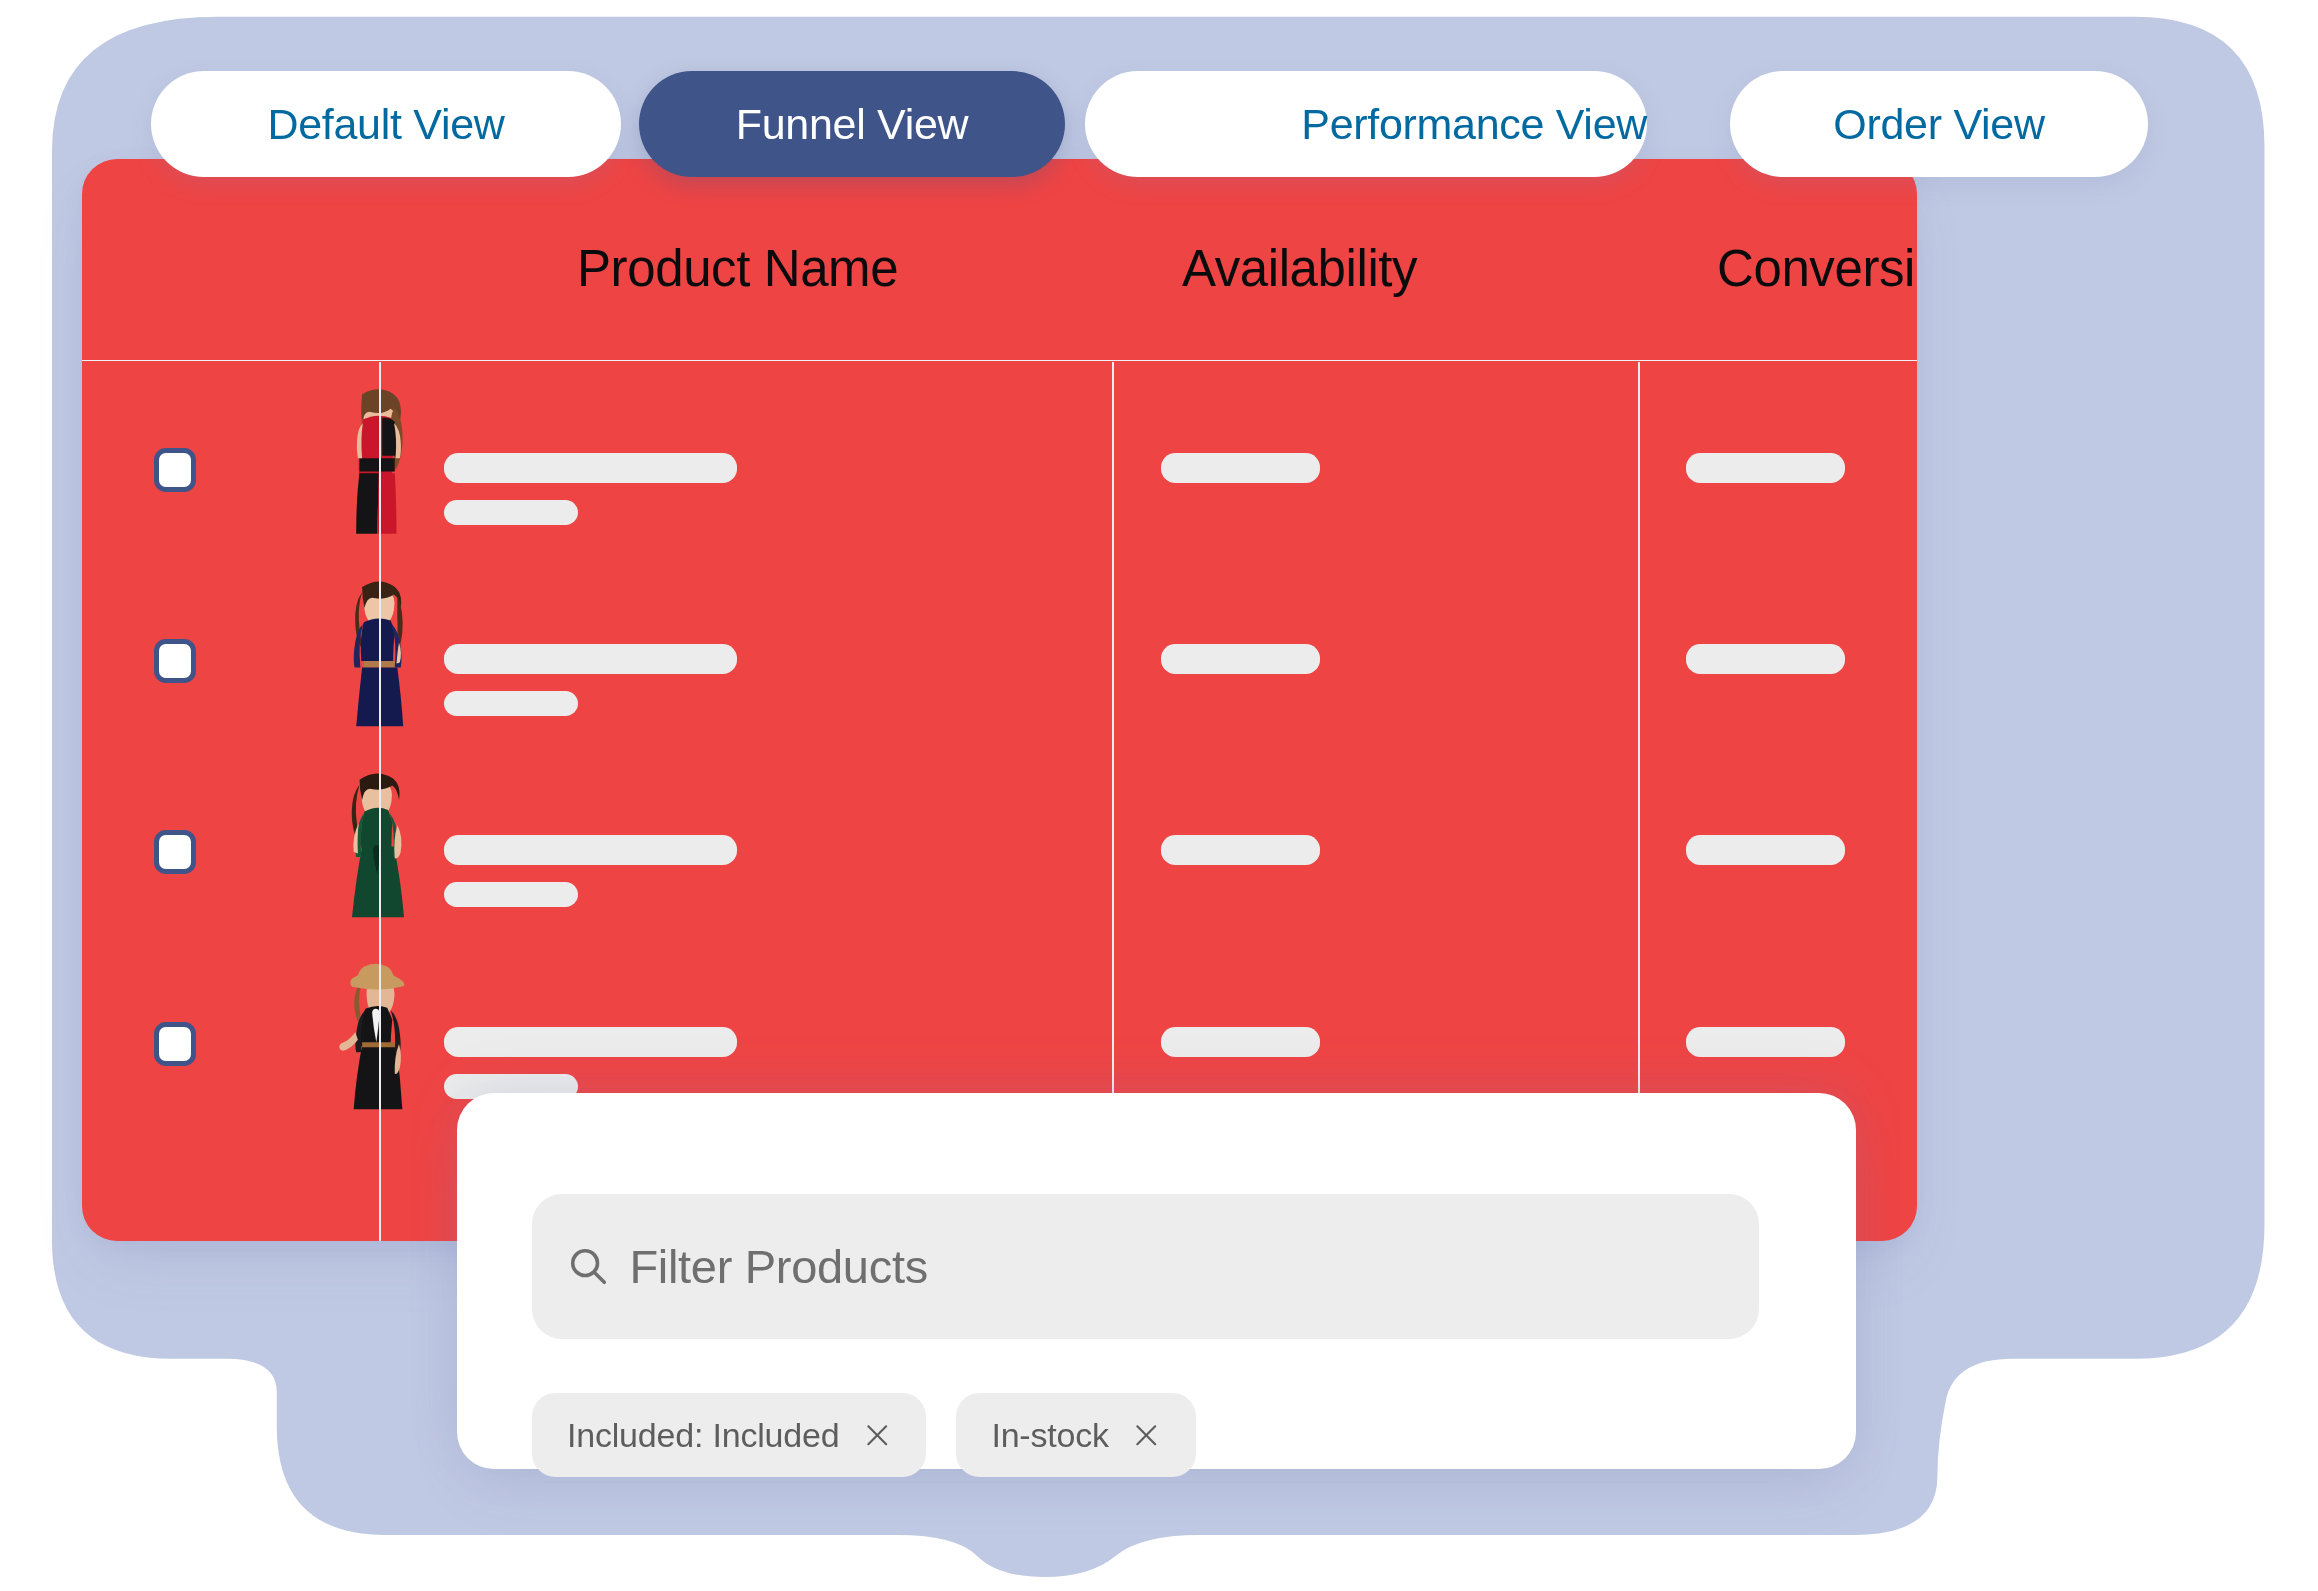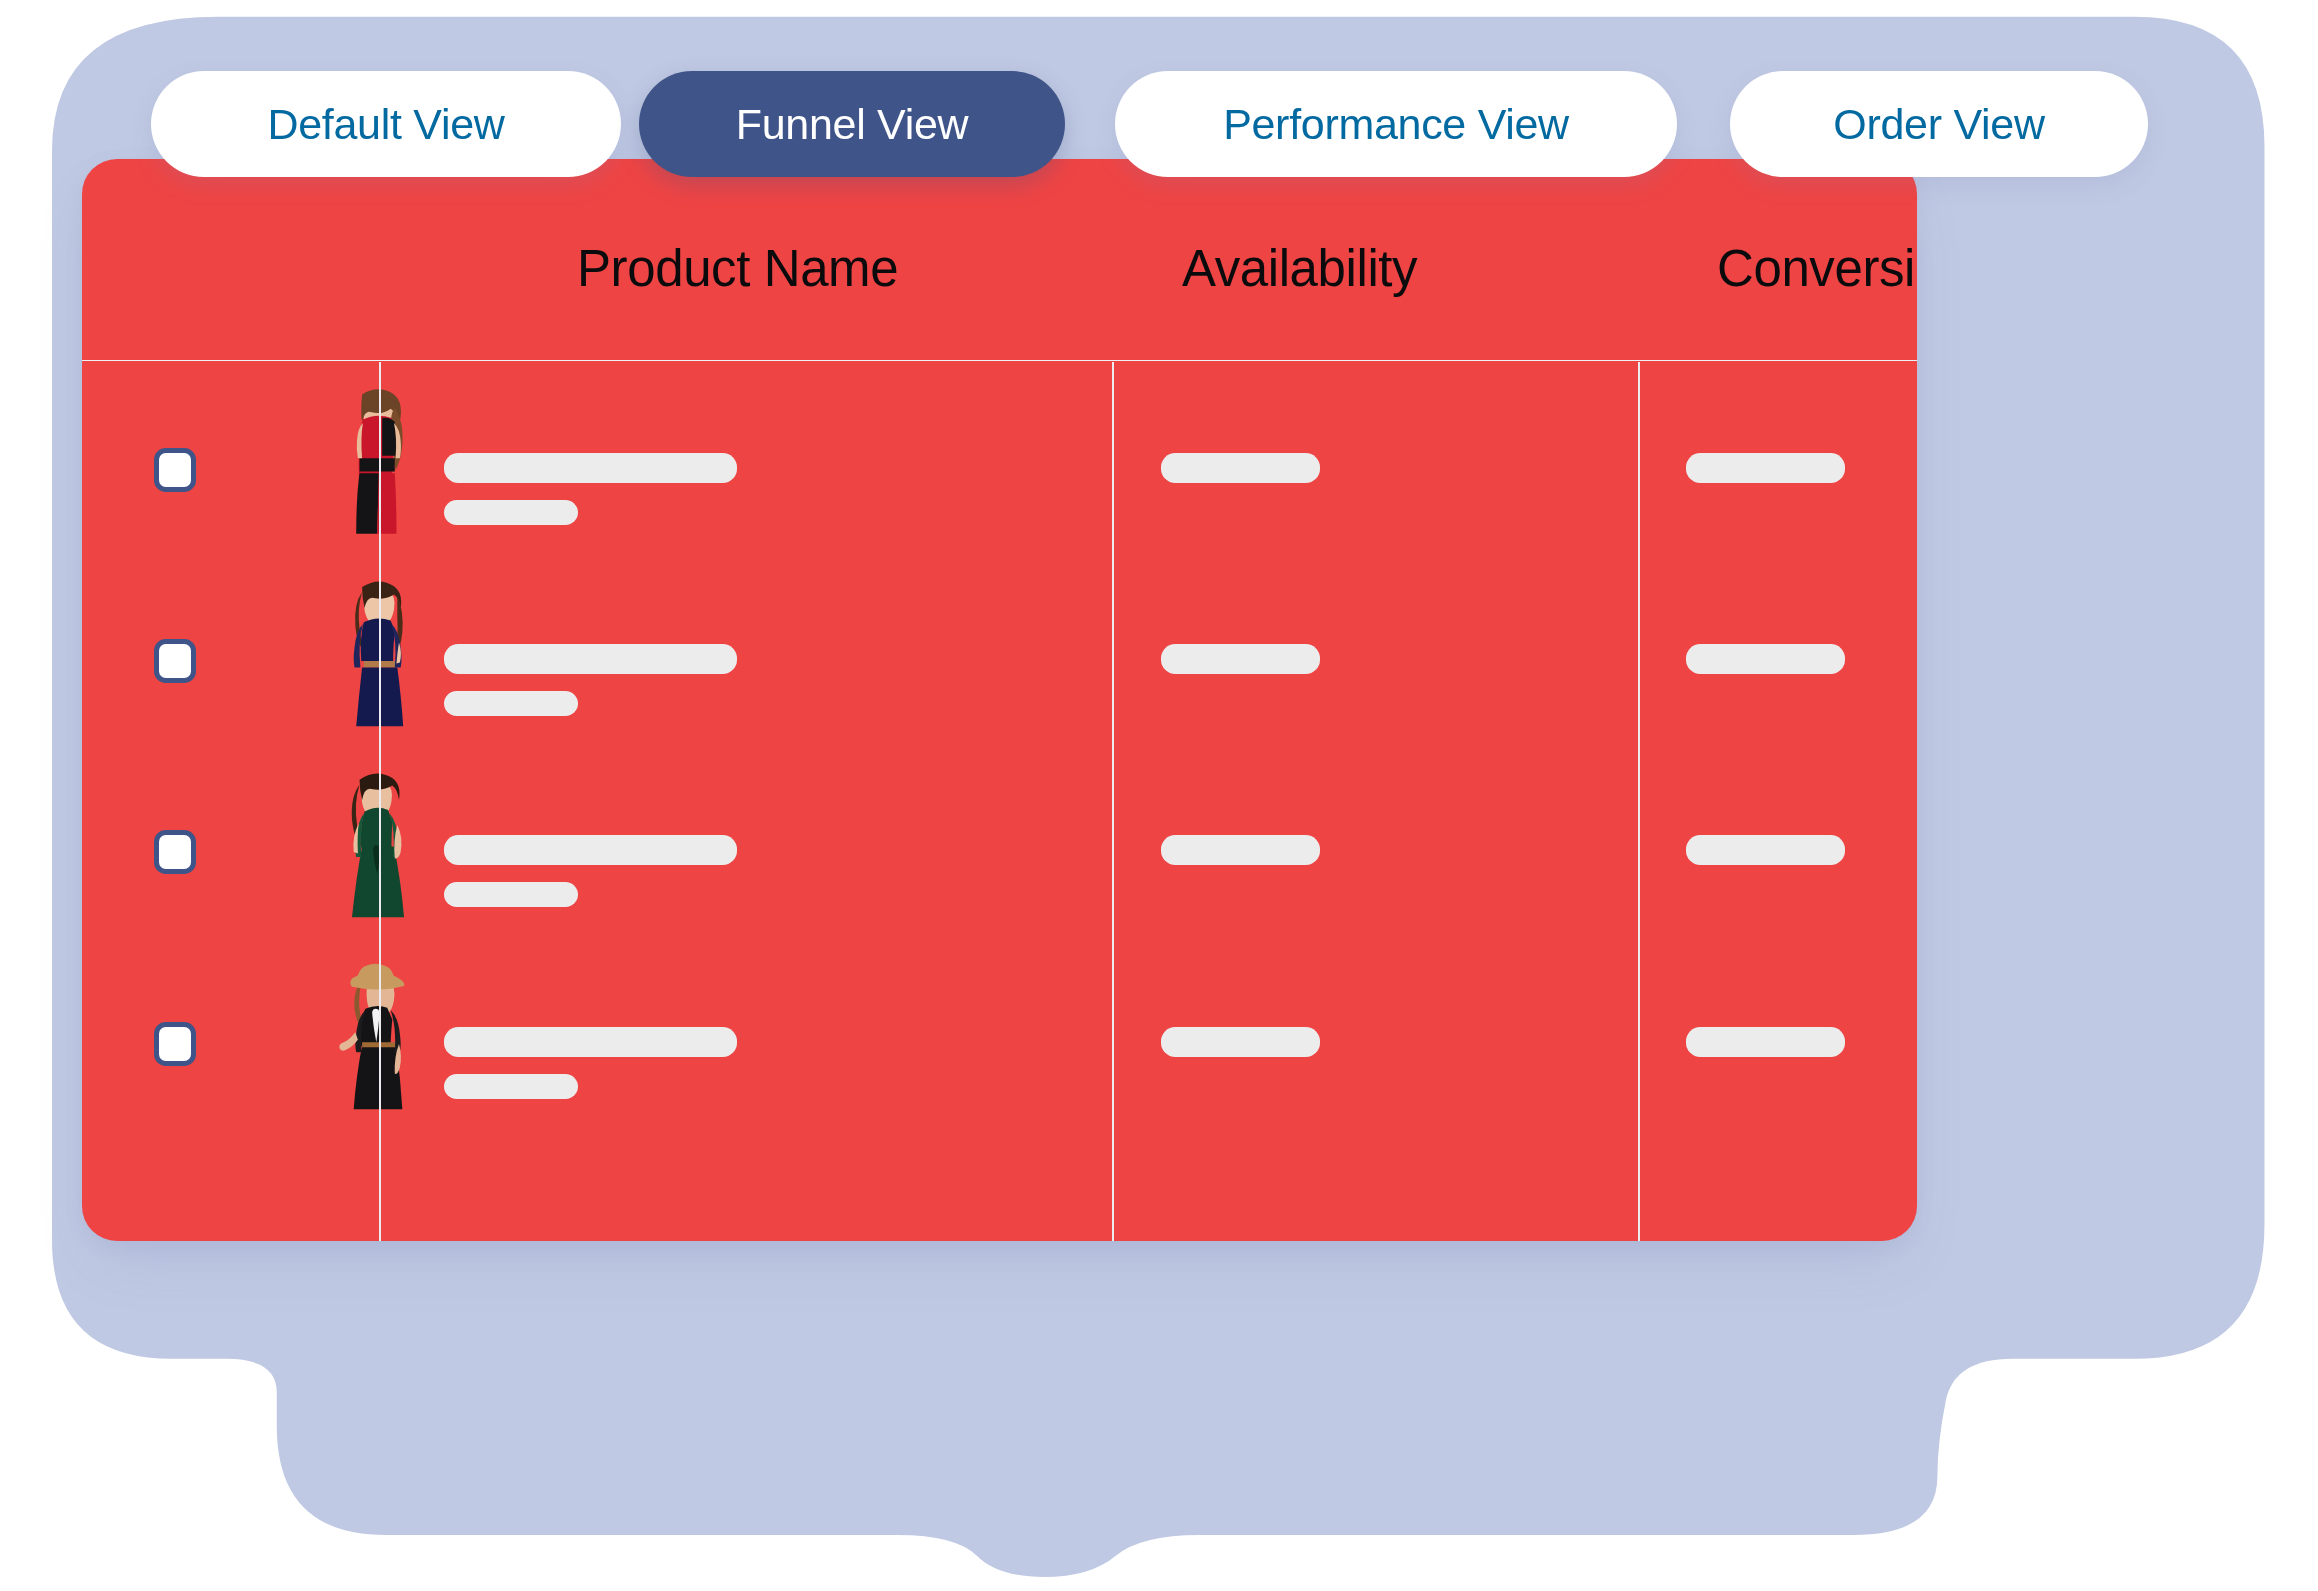--- a/index.html
+++ b/index.html
@@ -147,21 +147,21 @@
     color: #0369a1;
     box-shadow: 0 8.4px 22px rgba(120,132,180,0.16);
   }
   .tab.active {
     background: #3f5488;
     color: #ffffff;
     box-shadow: 0 8.4px 22px rgba(63,84,136,0.26);
   }
   .tab.t0 { left: 151px;  width: 470px; }
   .tab.t1 { left: 639px;  width: 426px; }
-  .tab.t2 { left: 1115px; width: 562px; }
+  .tab.t2 { left: 1085px; width: 562px; justify-content: flex-end; }
   .tab.t3 { left: 1730px; width: 418px; align-items: center; }
 
   
   .filter-panel {
     position: absolute;
     left: 457px;
     top: 1093px;
     width: 1399px;
     height: 376px;
     background: #ffffff;
@@ -385,15 +385,43 @@
       <span>Funnel View</span>
     </div>
     <div class="tab t2">
       <span>Performance View</span>
     </div>
     <div class="tab t3">
       <span>Order View</span>
     </div>
   </div>
 
+  <div class="filter-panel">
+
+    <div class="search-box">
+      <svg class="search-icon" viewBox="0 0 24 24">
+        <circle cx="10.2" cy="10.2" r="6.6" fill="none" stroke="#6f6f6f" stroke-width="1.9"></circle>
+        <line x1="15.2" y1="15.2" x2="20.4" y2="20.4" stroke="#6f6f6f" stroke-width="1.9" stroke-linecap="round"></line>
+      </svg>
+      <input class="search-input" type="text" value="" placeholder="Filter Products" style="">
+    </div>
+
+    <div class="chips">
+      <div class="chip">
+        <span>Included: Included</span>
+        <svg class="chip-x" viewBox="0 0 24 24">
+          <line x1="4.5" y1="4.5" x2="19.5" y2="19.5" stroke="#5d5d5d" stroke-width="1.8" stroke-linecap="round"></line>
+          <line x1="19.5" y1="4.5" x2="4.5" y2="19.5" stroke="#5d5d5d" stroke-width="1.8" stroke-linecap="round"></line>
+        </svg>
+      </div>
+      <div class="chip">
+        <span>In-stock</span>
+        <svg class="chip-x" viewBox="0 0 24 24">
+          <line x1="4.5" y1="4.5" x2="19.5" y2="19.5" stroke="#5d5d5d" stroke-width="1.8" stroke-linecap="round"></line>
+          <line x1="19.5" y1="4.5" x2="4.5" y2="19.5" stroke="#5d5d5d" stroke-width="1.8" stroke-linecap="round"></line>
+        </svg>
+      </div>
+    </div>
+
+  </div>
 
 </div>
 
 
 </body></html>

